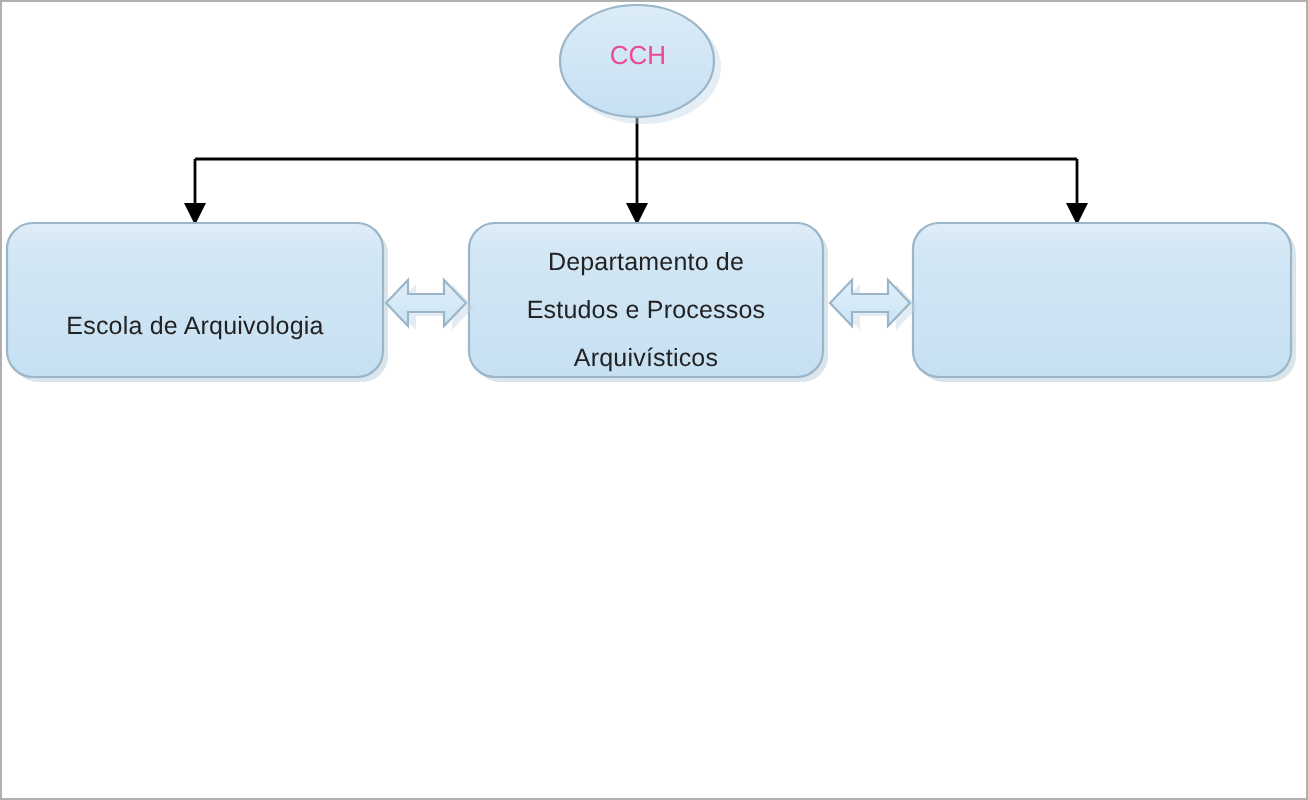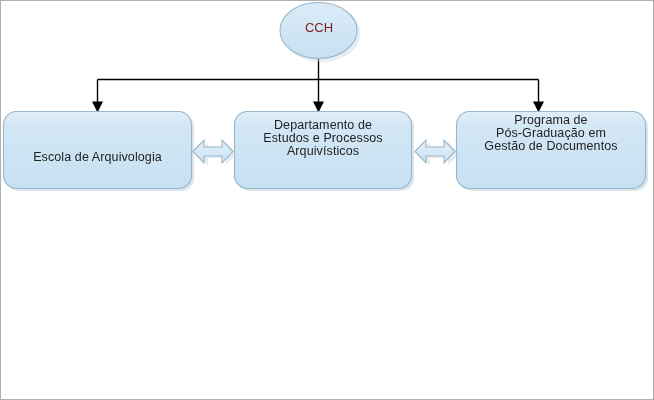--- a/index.html
+++ b/index.html
@@ -32,35 +32,35 @@
     display: block;
   }
 
   
   .node-label {
     position: absolute;
     text-align: center;
     color: #222222;
     font-family: "Liberation Sans", sans-serif;
     font-size: 12.5px;
-    line-height: 13px;
+    line-height: 24px;
     white-space: pre-line;
     pointer-events: none;
     letter-spacing: 0.1px;
   }
 
   .root-label {
     position: absolute;
     left: 281px;
     top: 19px;
     width: 74px;
     text-align: center;
     font-family: "Liberation Sans", sans-serif;
     font-size: 13px;
-    color: #7f1d1d;
+    color: #ec4899;
     pointer-events: none;
   }
 
   
   #label-escola   { left: 3px;   top: 150px; width: 187px; text-align: center; }
   #label-depto    { left: 234px; top: 118px; width: 176px; }
   #label-programa { left: 456px; top: 113px; width: 188px; }
 </style>
 </head>
 <body>
@@ -143,17 +143,14 @@
   </svg>
 
   <div class="root-label">CCH</div>
 
   <div class="node-label" id="label-escola">Escola de Arquivologia</div>
 
   <div class="node-label" id="label-depto">Departamento de
 Estudos e Processos
 Arquivísticos</div>
 
-  <div class="node-label" id="label-programa">Programa de
-Pós-Graduação em
-Gestão de Documentos</div>
 
 </div>
 
 </body></html>

